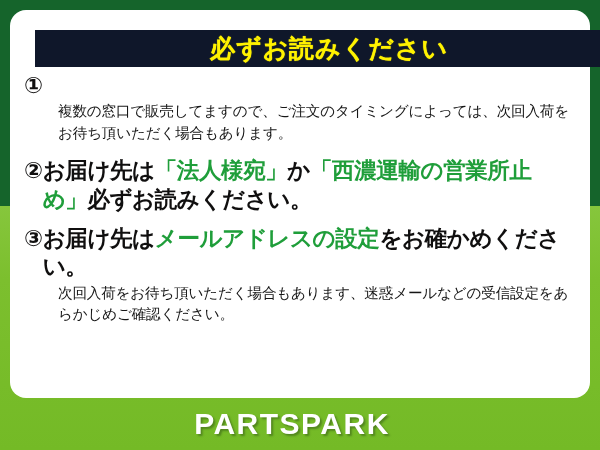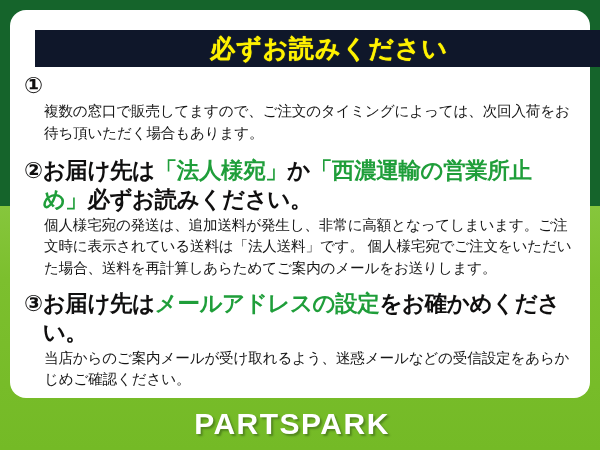--- a/index.html
+++ b/index.html
@@ -92,21 +92,21 @@
     color: #100f0f;
   }
   .hl {
     color: #1f9e3a;
   }
   .sub {
     font-size: 14.6px;
     color: #161616;
     line-height: 1.47;
     letter-spacing: -0.2px;
-    margin: 1px 0 0 20px;
+    margin: 1px 0 0 34px;
     font-weight: normal;
   }
   #item-2 { margin-top: 13px; }
   #item-3 { margin-top: 11px; }
   #footer {
     position: absolute;
     left: 0;
     top: 398px;
     width: 584px;
     height: 52px;
@@ -145,32 +145,30 @@
         <div class="sub">複数の窓口で販売してますので、ご注文のタイミングによっては、次回入荷をお待ち頂いただく場合もあります。</div>
       </div>
 
       <div class="item" id="item-2">
         <div class="item-head">
           <span class="num">②</span>
           <span class="item-head-wrap">
             <span>お届け先は</span><span class="hl">「法人様宛」</span><span>か</span><span class="hl">「西濃運輸の営業所止め」</span><span>必ずお読みください。</span>
           </span>
         </div>
-        <div class="sub">個人様宅宛の発送は、追加送料が発生し、非常に高額となってしまいます。ご注文時に表示されている送料は「法人送料」です。
-個人様宅宛でご注文をいただいた場合、送料を再計算しあらためてご案内のメールをお送りします。</div>
       </div>
 
       <div class="item" id="item-3">
         <div class="item-head">
           <span class="num">③</span>
           <span class="item-head-wrap">
             <span>お届け先は</span><span class="hl">メールアドレスの設定</span><span>をお確かめください。</span>
           </span>
         </div>
-        <div class="sub">当店からのご案内メールが受け取れるよう、迷惑メールなどの受信設定をあらかじめご確認ください。</div>
+        <div class="sub">次回入荷をお待ち頂いただく場合もあります、迷惑メールなどの受信設定をあらかじめご確認ください。</div>
       </div>
 
     </div>
   </div>
 
   <div id="footer">
     <span id="brand">PARTSPARK</span>
   </div>
 
 </div>

